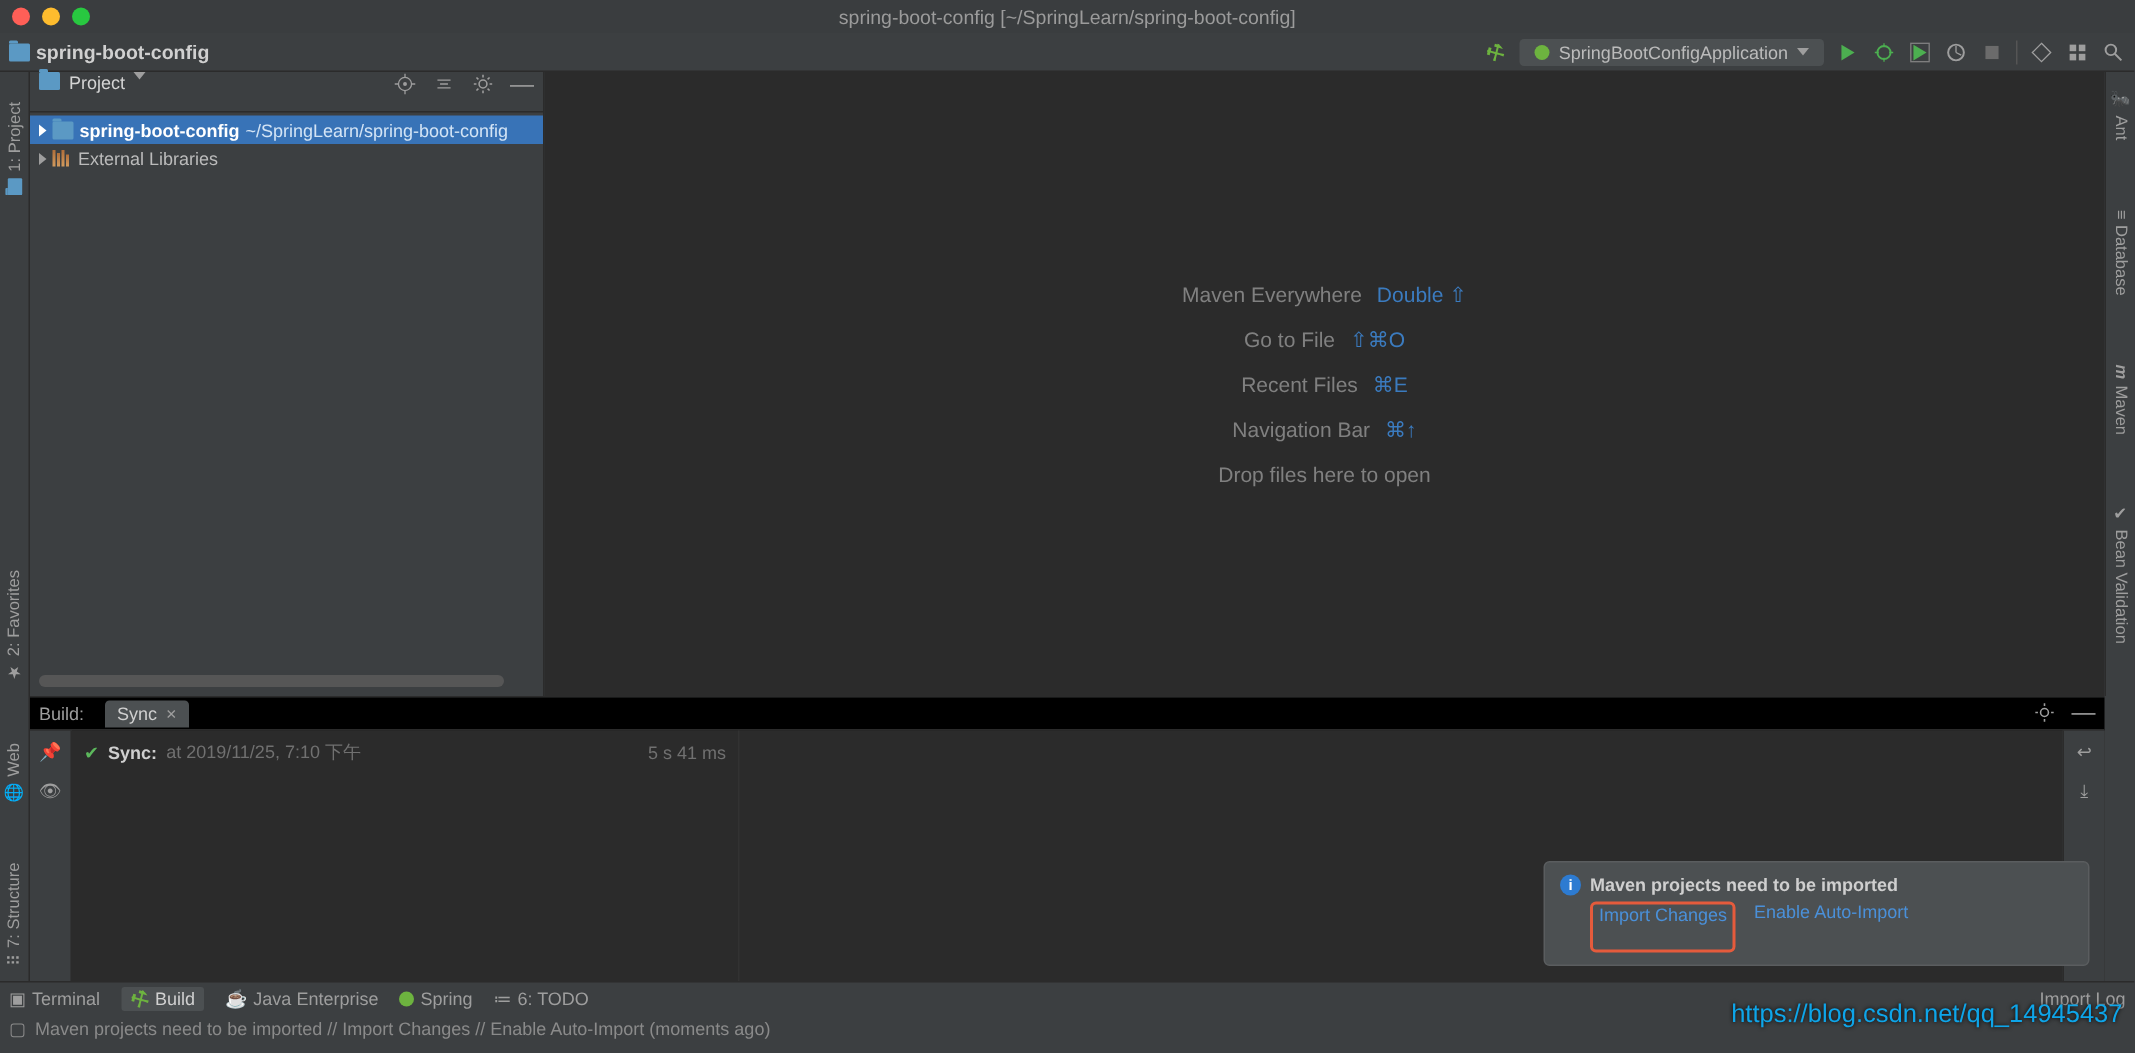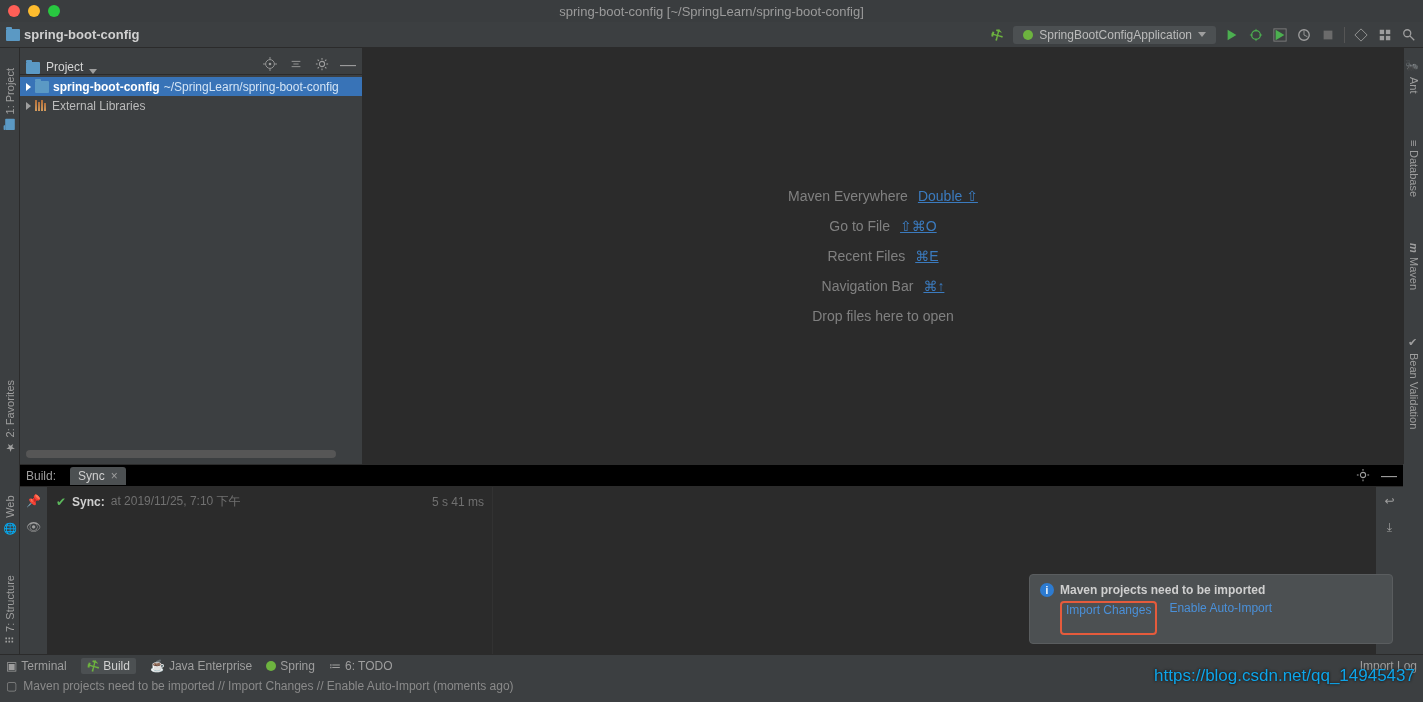--- a/index.html
+++ b/index.html
@@ -24,40 +24,40 @@
   .caret { width:0;height:0;border-left:4px solid transparent;border-right:4px solid transparent;border-top:5px solid #9e9e9e; }
   .ico { width: 16px; height: 16px; display: inline-flex; align-items: center; justify-content: center; color: #9e9e9e; }
   .ico svg { width: 14px; height: 14px; }
   
   .main { display: flex; height: 416px; }
   .gutter-left { width: 20px; background: #3c3f41; border-right: 1px solid #2b2b2b; display: flex; flex-direction: column; align-items: center; padding-top: 20px; gap: 40px; }
   .gutter-right { width: 20px; background: #3c3f41; border-left: 1px solid #2b2b2b; display: flex; flex-direction: column; align-items: center; padding-top: 12px; gap: 46px; }
   .vlabel { writing-mode: vertical-rl; transform: rotate(180deg); color: #9e9e9e; font-size: 11px; display:flex; align-items:center; gap:4px; }
   .vlabel-r { writing-mode: vertical-rl; color: #9e9e9e; font-size: 11px; display:flex; align-items:center; gap:4px; }
   .proj-panel { width: 343px; background: #3c3f41; border-right: 1px solid #2b2b2b; display:flex; flex-direction:column; }
-  .proj-header { height: 27px; background: #3c3f41; border-bottom: 1px solid #2b2b2b; display:flex; align-items:flex-end; padding: 0 6px; gap:6px; }
+  .proj-header { height: 27px; background: #3c3f41; border-bottom: 1px solid #2b2b2b; display:flex; align-items:flex-start; padding: 0 6px; gap:6px; }
   .proj-header .title { color:#d4d4d4; font-size:12px; font-weight:500; }
   .proj-header .tools { margin-left:auto; display:flex; gap:10px; color:#9e9e9e; }
   .tree { flex:1; padding-top:2px; overflow:hidden; }
   .tree-row { display:flex; align-items:center; height:19px; padding-left:6px; gap:4px; font-size:12px; white-space:nowrap; }
   .tree-row.sel { background:#3873b7; color:#fff; }
   .tree-row.sel .path { color: #d3e4f5; }
   .tri { width:0;height:0;border-top:4px solid transparent;border-bottom:4px solid transparent;border-left:5px solid #9e9e9e; flex:none; }
   .tri.sel { border-left-color:#fff; }
   .spacer8 { width:8px; display:inline-block; }
   .lib-icon { width:13px; height:11px; display:inline-flex; gap:1px; align-items:flex-end; }
   .lib-icon span { width:2px; background:linear-gradient(#b16e3a,#d29b5e); }
   .lib-icon span:nth-child(1){height:11px;} .lib-icon span:nth-child(2){height:9px;} .lib-icon span:nth-child(3){height:11px;} .lib-icon span:nth-child(4){height:8px;}
   .scratch-icon { width:12px;height:12px;border-radius:50%;background:#4a90d9;display:inline-block;position:relative; }
   .path { color:#787878; font-size:12px; }
   .scroll-h { height:10px; margin:2px 6px 4px; }
   .scroll-h .thumb { width:310px; height:8px; background:#565656; border-radius:4px; }
   .editor { flex:1; background:#2b2b2b; display:flex; flex-direction:column; align-items:center; justify-content:center; gap:14px; }
   .hint { color:#808080; font-size:14px; display:flex; gap:10px; align-items:center; }
-  .hint .k { color:#3b7bbf;text-decoration:underline; }
+  .hint .k { color:#3b7bbf; }
   
   .build { height:190px; border-top:1px solid #2b2b2b; display:flex; flex-direction:column; }
   .build-header { height:22px; display:flex; align-items:center; padding:0 6px; background:#000000; border-bottom:1px solid #2b2b2b; }
   .build-header .lbl { color:#9e9e9e; font-size:12px; }
   .build-header .tab { margin-left:14px; background:#4c5052; padding:2px 8px; border-radius:3px 3px 0 0; color:#cfcfcf; display:flex; gap:6px; align-items:center; }
   .build-header .tools { margin-left:auto; display:flex; gap:10px; color:#9e9e9e; }
   .build-body { flex:1; display:flex; background:#2b2b2b; position:relative; }
   .build-gut { width:28px; background:#3c3f41; border-right:1px solid #2b2b2b; display:flex; flex-direction:column; align-items:center; padding-top:6px; gap:10px; color:#9e9e9e;}
   .build-tree { width:445px; border-right:1px solid #323232; padding:6px 8px; }
   .build-row { display:flex; align-items:center; gap:6px; font-size:12px; color:#bdbdbd;}

